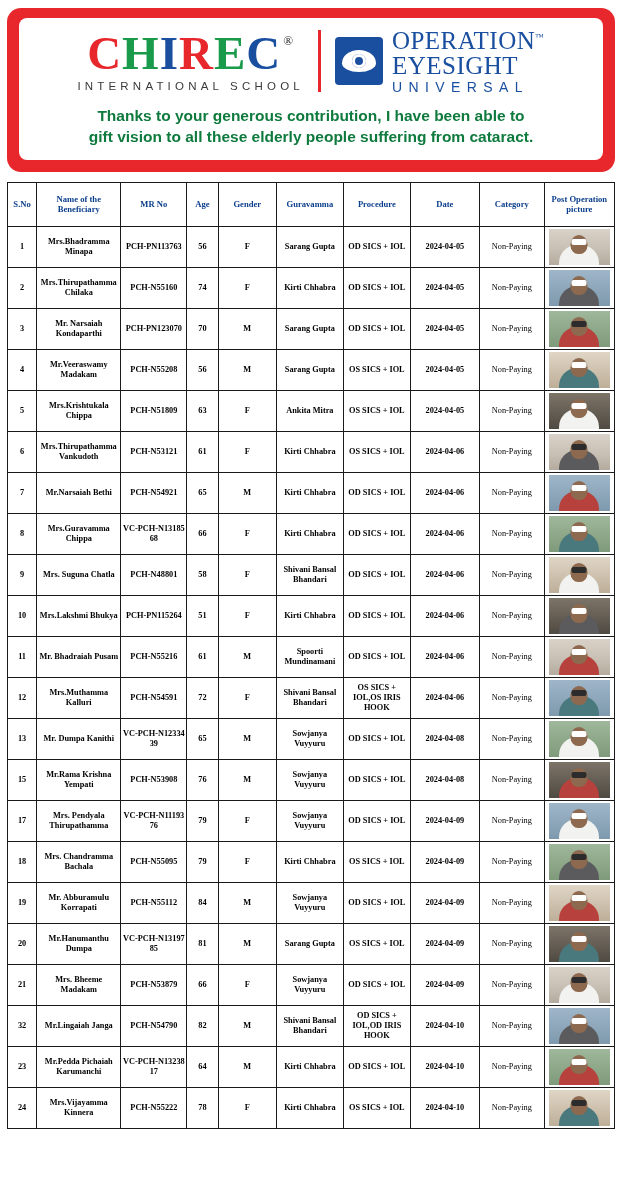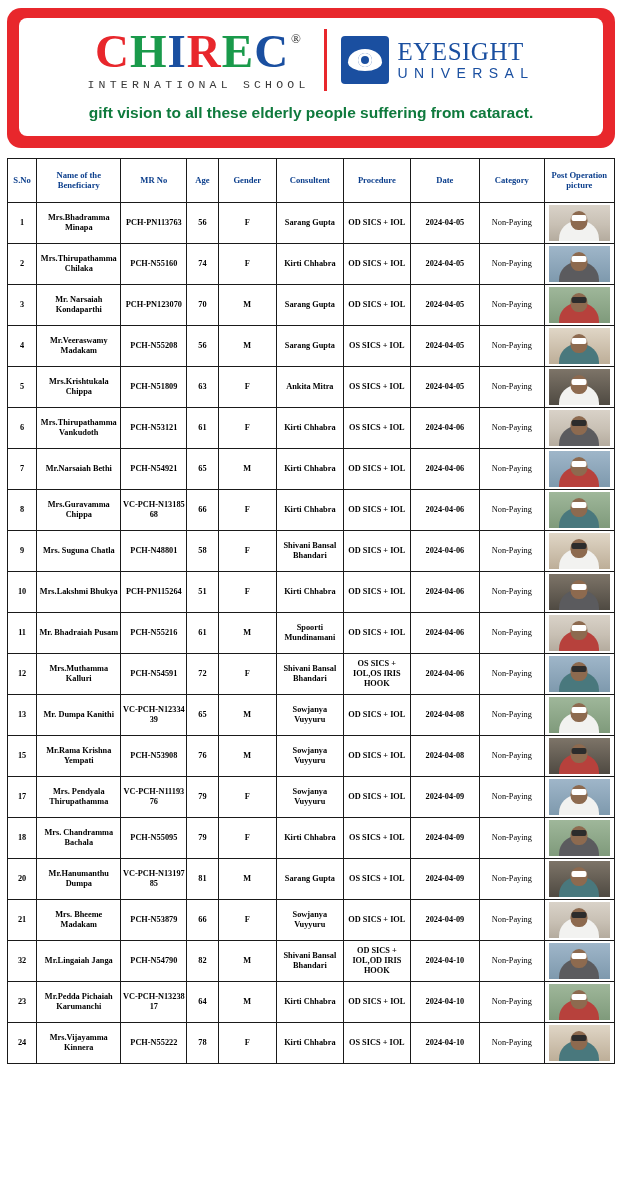--- a/index.html
+++ b/index.html
@@ -62,21 +62,21 @@
   .reg {
     font-size: 13px;
     color: #333;
     vertical-align: super;
     margin-left: 2px;
     font-weight: normal;
     line-height: 1;
     padding-top: 4px;
   }
   .chirec-sub {
-    font-family: Liberation Mono, monospace;
+    font-family: Liberation Sans, sans-serif;
     font-size: 11.5px;
     letter-spacing: 4.2px;
     color: #3a3a3a;
     margin-top: 3px;
   }
   .divider-bar {
     width: 3px;
     height: 62px;
     background: #e8272c;
     margin: 0 14px 0 0;
@@ -124,21 +124,20 @@
     font-size: 25px;
     letter-spacing: 0.5px;
     color: #1a4fa0;
   }
   .oe-3 {
     font-family: "Liberation Sans", sans-serif;
     font-size: 14px;
     letter-spacing: 6.4px;
     color: #1a4fa0;
     margin-top: 2px;
-    text-align: right;
   }
   .tagline {
     text-align: center;
     color: #0f7a3d;
     font-family: "Liberation Sans", sans-serif;
     font-weight: bold;
     font-size: 15.5px;
     line-height: 1.35;
     padding: 6px 6px 2px 6px;
   }
@@ -260,28 +259,32 @@
             <span class="reg">®</span>
           </div>
           <div class="chirec-sub">INTERNATIONAL SCHOOL</div>
         </div>
 
         <div class="divider-bar"></div>
 
         <div class="oe-block">
           <div class="oe-mark"></div>
           <div class="oe-text">
+            <div class="oe-1">
+              <span>OPERATION</span><span class="tm">™</span>
+            </div>
             <div class="oe-2">EYESIGHT</div>
             <div class="oe-3">UNIVERSAL</div>
           </div>
         </div>
 
       </div>
 
       <div class="tagline">
+        <div>Thanks to your generous contribution, I have been able to</div>
         <div>gift vision to all these elderly people suffering from cataract.</div>
       </div>
 
     </div>
   </div>
 
   <table class="beneficiaries">
     <colgroup>
       <col class="c-sno">
         <col class="c-name">
@@ -294,21 +297,21 @@
         <col class="c-category">
         <col class="c-photo">
     </colgroup>
     <thead>
       <tr>
         <th>S.No</th>
         <th>Name of the Beneficiary</th>
         <th>MR No</th>
         <th>Age</th>
         <th>Gender</th>
-        <th>Consultent</th>
+        <th>Guravamma</th>
         <th>Procedure</th>
         <th>Date</th>
         <th>Category</th>
         <th>Post Operation picture</th>
       </tr>
     </thead>
     <tbody id="table-body">
         <tr>
           <td class="sno">1</td>
           <td class="name">Mrs.Bhadramma Minapa</td>
@@ -607,20 +610,39 @@
           <td class="photo">
             <div class="thumb">
               <div class="wall green"></div>
               <div class="body dark"></div>
               <div class="head"></div>
               <div class="patch dark"></div>
             </div>
           </td>
         </tr>
         <tr>
+          <td class="sno">19</td>
+          <td class="name">Mr. Abburamulu Korrapati</td>
+          <td class="mr">PCH-N55112</td>
+          <td class="age">84</td>
+          <td class="gender">M</td>
+          <td class="consultant">Sowjanya Vuyyuru</td>
+          <td class="procedure">OD SICS + IOL</td>
+          <td class="date">2024-04-09</td>
+          <td class="category">Non-Paying</td>
+          <td class="photo">
+            <div class="thumb">
+              <div class="wall warm"></div>
+              <div class="body red"></div>
+              <div class="head"></div>
+              <div class="patch"></div>
+            </div>
+          </td>
+        </tr>
+        <tr>
           <td class="sno">20</td>
           <td class="name">Mr.Hanumanthu Dumpa</td>
           <td class="mr">VC-PCH-N1319785</td>
           <td class="age">81</td>
           <td class="gender">M</td>
           <td class="consultant">Sarang Gupta</td>
           <td class="procedure">OS SICS + IOL</td>
           <td class="date">2024-04-09</td>
           <td class="category">Non-Paying</td>
           <td class="photo">

